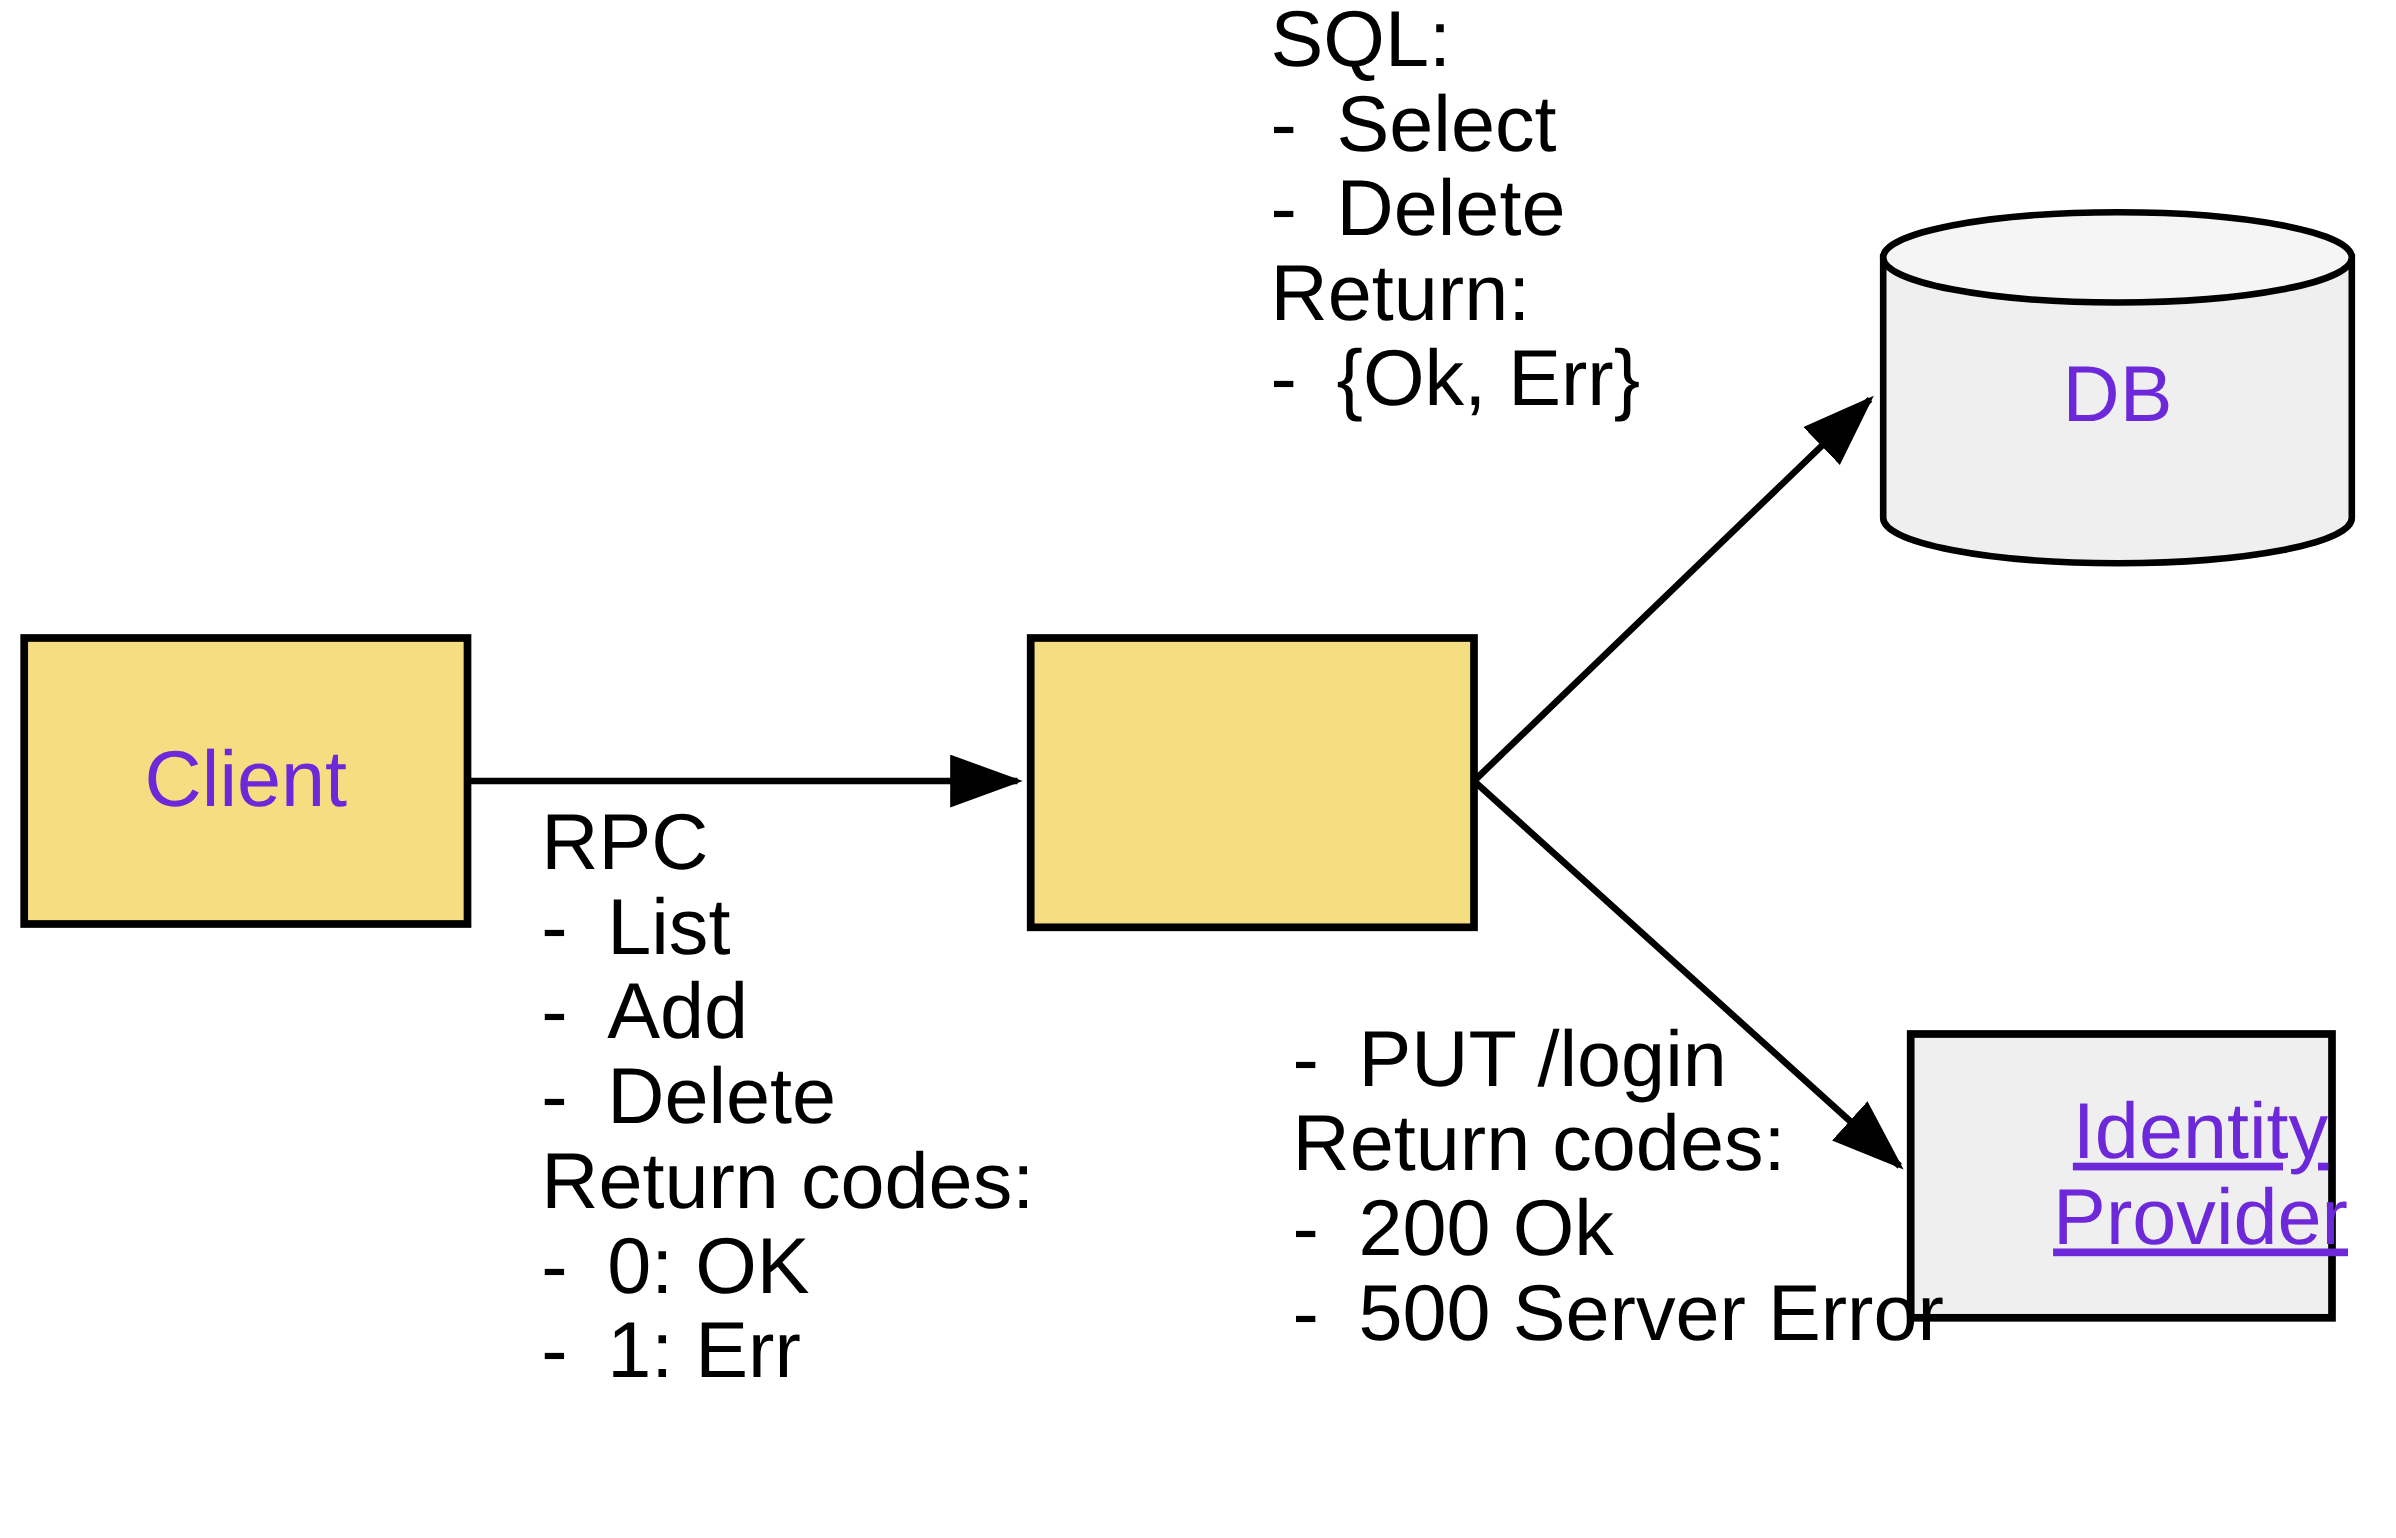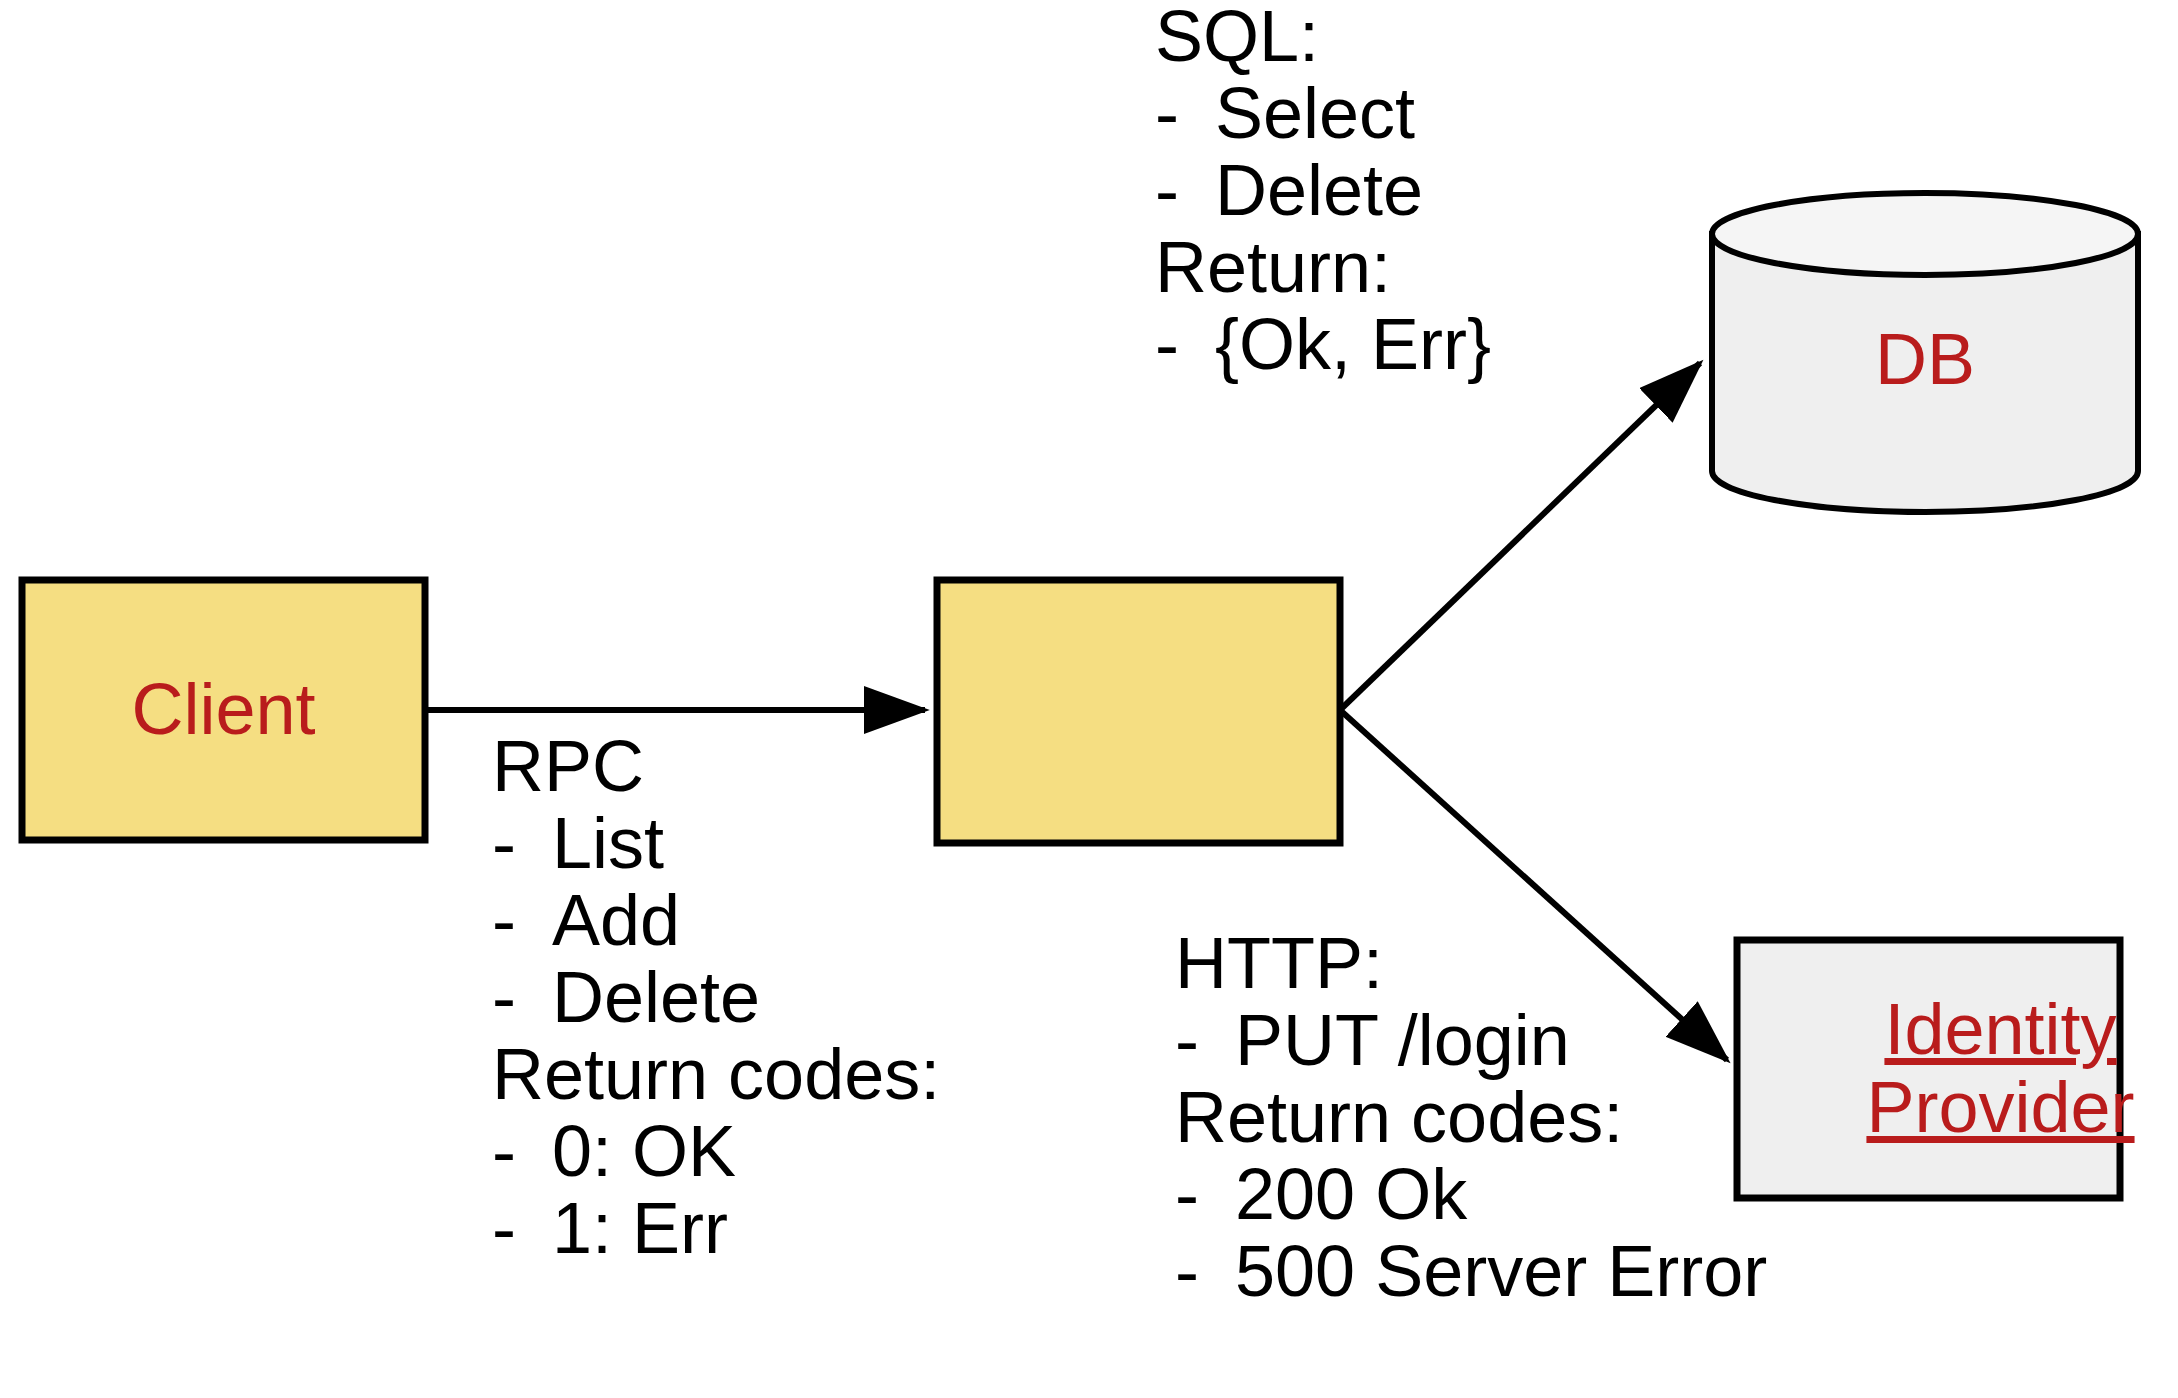--- a/index.html
+++ b/index.html
@@ -25,21 +25,21 @@
     pointer-events: none;
   }
   .node-label {
     position: absolute;
     display: flex;
     align-items: center;
     justify-content: center;
     text-align: center;
     font-size: 72px;
     line-height: 1.08;
-    color: #b91c1c;
+    color: #6d28d9;
     white-space: pre-line;
   }
   .annot {
     position: absolute;
     font-size: 72px;
     line-height: 77px;
     color: #000000;
     white-space: nowrap;
   }
   .annot .hdr {
@@ -104,20 +104,19 @@
     <span class="hdr">RPC</span>
     <span class="row"><span class="dash">-</span><span>List</span></span>
     <span class="row"><span class="dash">-</span><span>Add</span></span>
     <span class="row"><span class="dash">-</span><span>Delete</span></span>
     <span class="hdr">Return codes:</span>
     <span class="row"><span class="dash">-</span><span>0: OK</span></span>
     <span class="row"><span class="dash">-</span><span>1: Err</span></span>
   </div>
 
   <div class="annot" style="left:1175px; top:925px;">
-    <span class="hdr">HTTP:</span>
     <span class="row"><span class="dash">-</span><span>PUT /login</span></span>
     <span class="hdr">Return codes:</span>
     <span class="row"><span class="dash">-</span><span>200 Ok</span></span>
     <span class="row"><span class="dash">-</span><span>500 Server Error</span></span>
   </div>
 
 </div>
 
 </body></html>

